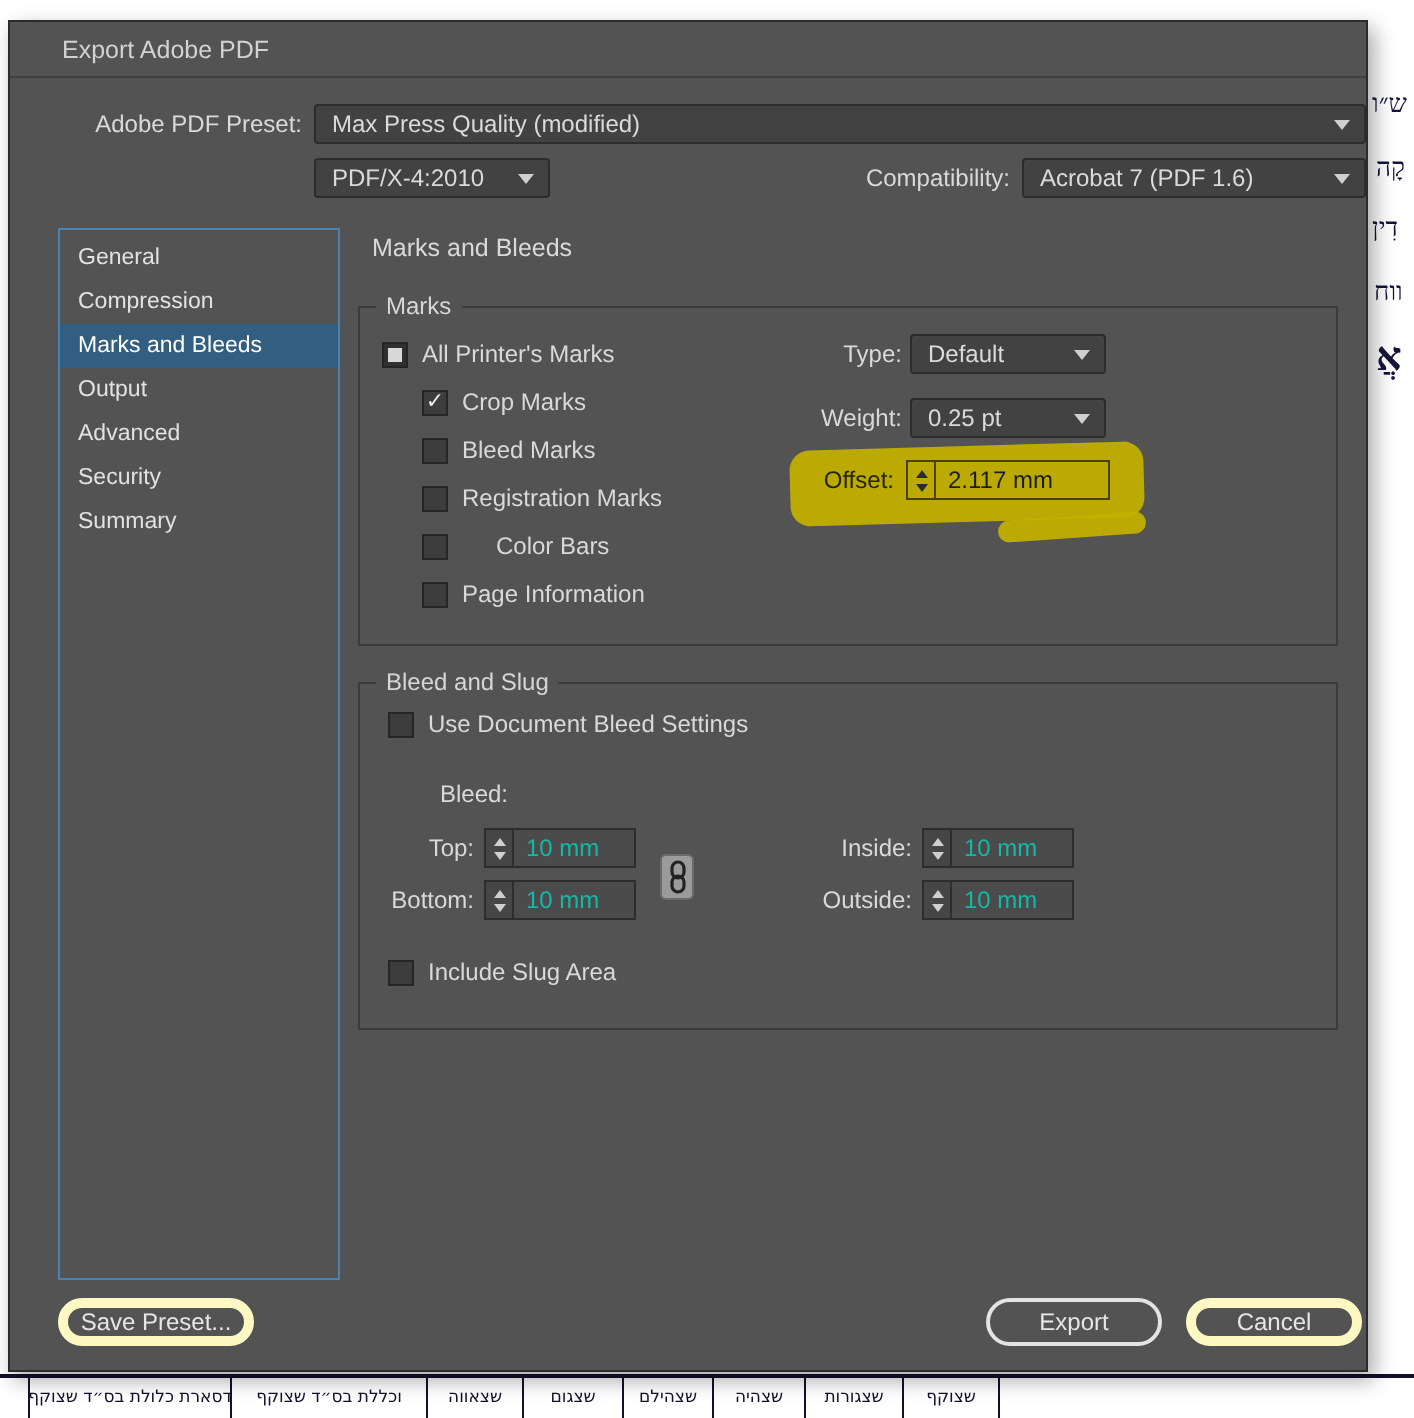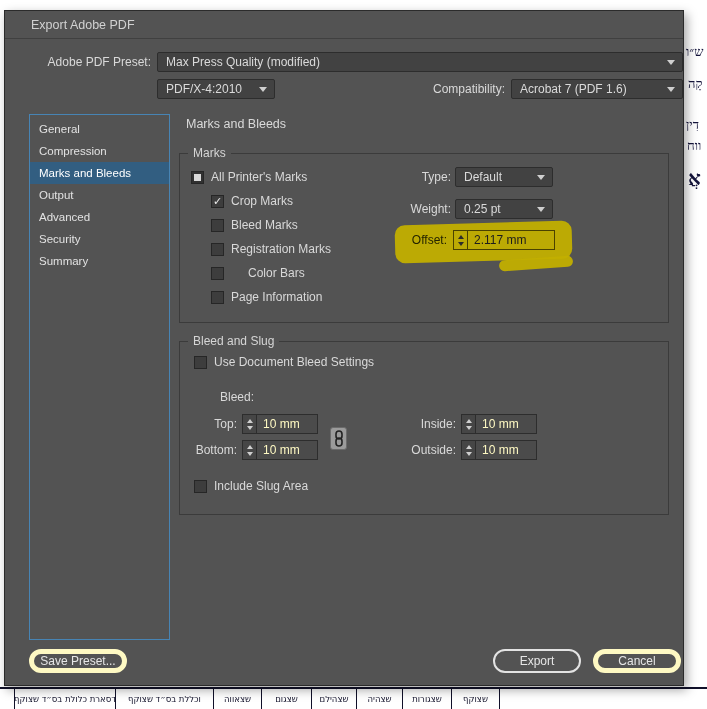--- a/index.html
+++ b/index.html
@@ -58,21 +58,21 @@
   .st {
     position:absolute; height:20px; background:#4b4b4b;
     border:1px solid #2d2d2d; display:flex; align-items:stretch;
   }
   .st .spin {
     width:14px; display:flex; flex-direction:column; align-items:center;
     justify-content:center; gap:3px; border-right:1px solid #2d2d2d; background:#464646;
   }
   .st .spin .u { width:0; height:0; border-left:3px solid transparent; border-right:3px solid transparent; border-bottom:4px solid #cfcfcf; }
   .st .spin .d { width:0; height:0; border-left:3px solid transparent; border-right:3px solid transparent; border-top:4px solid #cfcfcf; }
-  .st .val { display:flex; align-items:center; padding-left:6px; color:#fef9c3; }
+  .st .val { display:flex; align-items:center; padding-left:6px; color:#14b8a6; }
 
   .st.on-yellow { background:transparent; border-color:#4a4200; }
   .st.on-yellow .spin { background:transparent; border-right-color:#4a4200; }
   .st.on-yellow .spin .u { border-bottom-color:#2c2c2c; }
   .st.on-yellow .spin .d { border-top-color:#2c2c2c; }
   .st.on-yellow .val { color:#1d1d1d; }
 
   .cb { position:absolute; height:22px; display:flex; align-items:center; gap:7px; cursor:default; }
   .cb .box {
     width:13px; height:13px; background:#3d3d3d; border:1px solid #262626;
@@ -124,21 +124,21 @@
   }
   .btn.default { border:2px solid #e3e3e3; }
 
   .z2 { z-index:2; }
 </style>
 </head>
 <body>
 
 <span class="frag" style="left:686px; top:44px;">ש״ו</span>
 <span class="frag" style="left:688px; top:76px;">קָה</span>
-<span class="frag" style="left:686px; top:106px;margin-top:11px;">דִין</span>
+<span class="frag" style="left:686px; top:106px;">דִין</span>
 <span class="frag" style="left:687px; top:138px;">ווח</span>
 <span class="frag big" style="left:688px; top:166px;">אֲ</span>
 
 <div class="bstrip">
   <div class="bspacer"></div>
   <div class="bcell first" style="width:102px;">דסארת כלולת בס״ד שצוקף</div>
   <div class="bcell" style="width:98px;">וכללת בס״ד שצוקף</div>
   <div class="bcell" style="width:48px;">שצאווה</div>
   <div class="bcell" style="width:50px;">שצגום</div>
   <div class="bcell" style="width:45px;">שצהילם</div>

